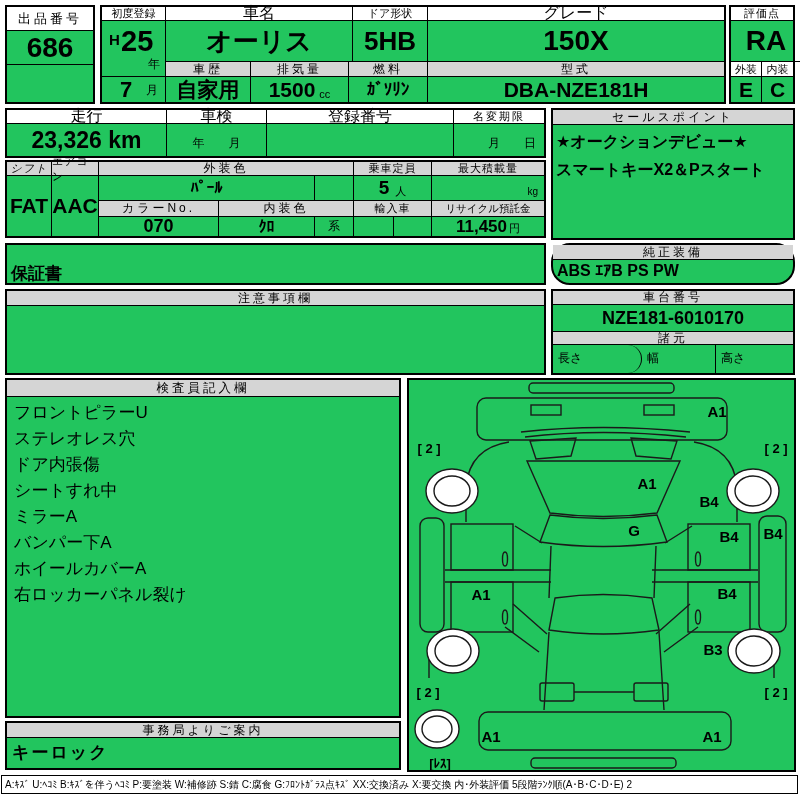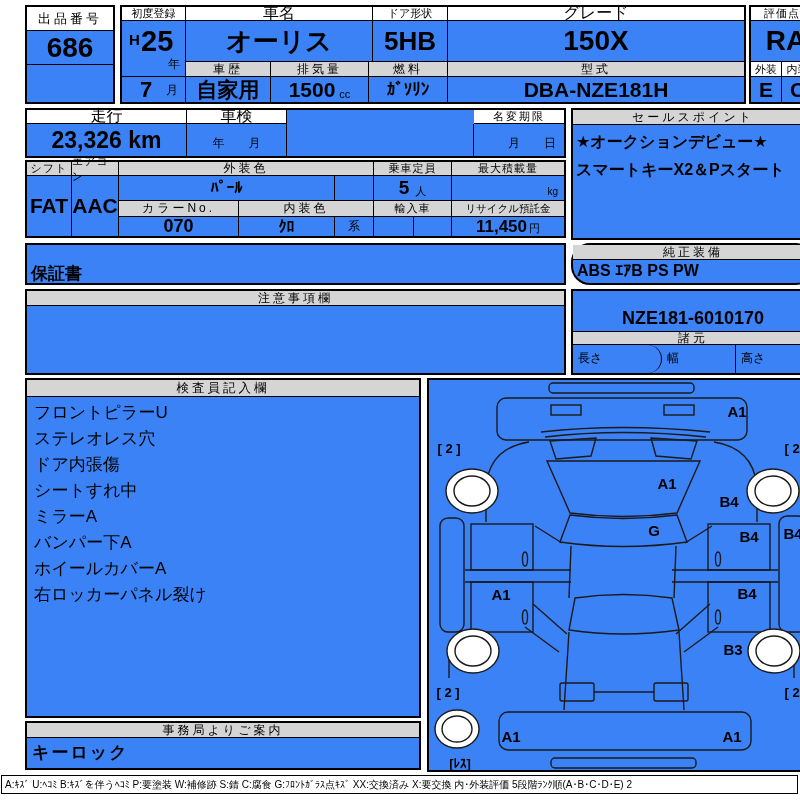--- a/index.html
+++ b/index.html
@@ -1,18 +1,18 @@
 <!DOCTYPE html>
 <html><head>
 <meta charset="utf-8">
 <style>
   html,body{margin:0;padding:0;background:#fff;}
   .sheet{position:relative;width:800px;height:800px;background:#fff;
     font-family:"Liberation Sans","DejaVu Sans",sans-serif;color:#000;overflow:hidden;}
-  .box{position:absolute;border:2px solid #000;background:#3b82f6;box-sizing:border-box;margin-left:20px;}
+  .box{position:absolute;border:2px solid #000;background:#22c55e;box-sizing:border-box;}
   .abs{position:absolute;box-sizing:border-box;}
   .c{display:flex;align-items:center;justify-content:center;}
   .hdr{background:#d5d5d5;font-size:12px;letter-spacing:3px;display:flex;align-items:center;justify-content:center;box-sizing:border-box;}
   .whdr{background:#fff;}
   .tight{letter-spacing:0;font-size:10.5px;}
   .br{border-right:1px solid #000;}
   .bb{border-bottom:1px solid #000;}
   .val{font-weight:bold;}
   .unit{font-weight:normal;}
   .notes div{height:26px;line-height:26px;font-size:17px;}
@@ -66,27 +66,28 @@
     <div class="abs c whdr bb" style="left:31px;top:55px;width:31px;height:15px;font-size:11px;letter-spacing:0;">内装</div>
     <div class="abs c val br" style="left:0;top:70px;width:31px;height:25px;font-size:21px;">E</div>
     <div class="abs c val" style="left:31px;top:70px;width:31px;height:25px;font-size:21px;">C</div>
   </div>
 
   <div class="box" style="left:5px;top:108px;width:541px;height:50px;">
     <div class="abs c whdr br bb" style="left:0;top:0;width:160px;height:14px;">走行</div>
     <div class="abs c val br" style="left:0;top:14px;width:160px;height:32px;font-size:23px;">23,326 km</div>
     <div class="abs c whdr br bb" style="left:160px;top:0;width:100px;height:14px;">車検</div>
     <div class="abs c br" style="left:160px;top:14px;width:100px;height:32px;font-size:12px;align-items:flex-end;padding-bottom:4px;">年　　月</div>
+    <div class="abs c whdr br bb" style="left:260px;top:0;width:187px;height:14px;">登録番号</div>
     <div class="abs c br" style="left:260px;top:14px;width:187px;height:32px;"></div>
     <div class="abs c whdr bb" style="left:447px;top:0;width:90px;height:14px;font-size:11px;letter-spacing:2px;">名変期限</div>
     <div class="abs c" style="left:447px;top:14px;width:90px;height:32px;font-size:12px;align-items:flex-end;justify-content:flex-end;padding:0 8px 4px 0;">月　　日</div>
   </div>
 
   <div class="box" style="left:5px;top:160px;width:541px;height:78px;">
-    <div class="abs c hdr br bb" style="left:0;top:0;width:45px;height:14px;font-size:11px;letter-spacing:1px;">シフト</div>
+    <div class="abs c hdr br bb" style="left:0;top:0;width:45px;height:14px;font-size:11px;letter-spacing:1px;font-style:italic;">シフト</div>
     <div class="abs c val br" style="left:0;top:14px;width:45px;height:60px;font-size:21px;">FAT</div>
     <div class="abs c hdr br bb" style="left:45px;top:0;width:47px;height:14px;font-size:11px;letter-spacing:1px;">エアコン</div>
     <div class="abs c hdr br bb" style="left:92px;top:0;width:255px;height:14px;">外装色</div>
     <div class="abs c val br" style="left:45px;top:14px;width:47px;height:60px;font-size:21px;">AAC</div>
     <div class="abs c val br bb" style="left:92px;top:14px;width:216px;height:25px;font-size:16px;">ﾊﾟｰﾙ</div>
     <div class="abs br bb" style="left:308px;top:14px;width:39px;height:25px;"></div>
     <div class="abs c hdr br bb" style="left:347px;top:0;width:78px;height:14px;font-size:11px;letter-spacing:1px;">乗車定員</div>
     <div class="abs c br bb" style="left:347px;top:14px;width:78px;height:25px;">
       <span class="val" style="font-size:19px;">5</span>
       <span class="unit" style="font-size:11px;margin:6px 0 0 6px;">人</span>
@@ -122,20 +123,21 @@
     <div class="abs val" style="left:3px;top:18px;font-size:16px;line-height:28px;white-space:nowrap;">★オークションデビュー★</div>
     <div class="abs val" style="left:3px;top:46px;font-size:16px;line-height:28px;white-space:nowrap;">スマートキーX2＆Pスタート</div>
   </div>
 
   <div class="box" style="left:551px;top:243px;width:244px;height:42px;border-radius:19px;">
     <div class="abs c hdr bb" style="left:0;top:0;width:240px;height:15px;">純正装備</div>
     <div class="abs val" style="left:4px;top:17px;font-size:16px;">ABS ｴｱB PS PW</div>
   </div>
 
   <div class="box" style="left:551px;top:289px;width:244px;height:86px;">
+    <div class="abs c hdr bb" style="left:0;top:0;width:240px;height:14px;">車台番号</div>
     <div class="abs c val bb" style="left:0;top:14px;width:240px;height:27px;font-size:18px;">NZE181-6010170</div>
     <div class="abs c hdr bb" style="left:0;top:41px;width:240px;height:13px;">諸元</div>
     <div class="abs br" style="left:0;top:54px;width:89px;height:28px;border-radius:14px;">
       <span class="abs" style="left:5px;top:5px;font-size:12px;">長さ</span>
     </div>
     <div class="abs br" style="left:89px;top:54px;width:74px;height:28px;">
       <span class="abs" style="left:5px;top:5px;font-size:12px;">幅</span>
     </div>
     <div class="abs" style="left:163px;top:54px;width:77px;height:28px;">
       <span class="abs" style="left:5px;top:5px;font-size:12px;">高さ</span>

